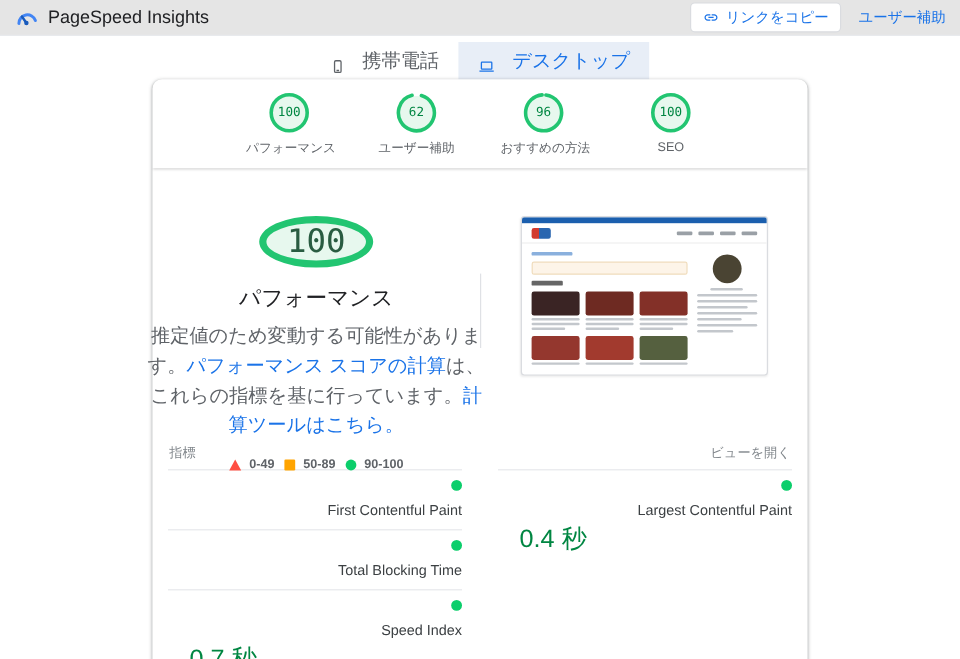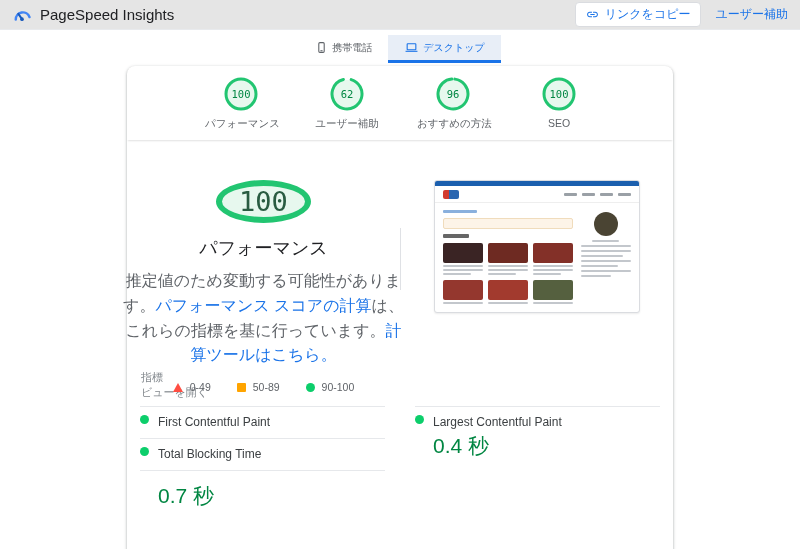--- a/index.html
+++ b/index.html
@@ -11,22 +11,22 @@
     border-bottom:1px solid #e8eaed; background:#e5e5e5; }
   .hdr-logo { width:20px; height:20px; margin-right:8px; }
   .hdr-title { font-size:15px; color:#202124; }
   .hdr-right { margin-left:auto; display:flex; align-items:center; gap:14px; }
   .copy-btn { display:flex; align-items:center; gap:6px; border:1px solid #dadce0;
     border-radius:4px; padding:3px 10px; color:#1a73e8; font-size:12px; cursor:pointer; background:#fff; }
   .docs-link { color:#1a73e8; font-size:12px; cursor:pointer; }
 
   
   .tabs { display:flex; justify-content:center; margin-top:5px; }
-  .tab { display:flex; align-items:flex-start; gap:4px; padding:6px 16px 5px;
-    font-size:10px; color:#5f6368; cursor:pointer; border-bottom:3px solid transparent; }
+  .tab { display:flex; align-items:flex-end; gap:14px; padding:6px 16px 5px;
+    font-size:16px; color:#5f6368; cursor:pointer; border-bottom:3px solid transparent; }
   .tab.active { color:#1a73e8; background:#e8eef7; border-bottom-color:#1a73e8; }
 
   
   .card { position:absolute; left:127px; top:66px; width:546px; height:500px;
     background:#fff; border-radius:8px 8px 0 0;
     box-shadow:0 1px 2px rgba(60,64,67,.3), 0 1px 3px 1px rgba(60,64,67,.15); }
 
   
   .strip { height:74px; display:flex; justify-content:center; gap:34px;
     padding-top:11px; border-radius:8px 8px 0 0; position:relative;
@@ -41,21 +41,21 @@
   
   .perf { position:relative; display:flex; padding-top:40px; height:206px; }
   .perf-left { width:50%; display:flex; flex-direction:column; align-items:center; }
   .big-gauge { width:95px; height:95px; border-radius:50%; border:6px solid #22c571;
     background:#e7f8ee; display:flex; align-items:center; justify-content:center; }
   .big-num { font-family:"DejaVu Sans Mono",monospace; font-size:27px; color:#295c41; }
   .perf-title { font-size:18px; color:#202124; margin-top:13px; }
   .perf-desc { width:292px; font-size:16px; line-height:1.55; color:#5f6368;
     text-align:center; margin-top:9px; }
   .perf-desc a { color:#1a73e8; text-decoration:none; cursor:pointer; }
-  .legend { display:flex; gap:26px; margin-top:13px; font-size:10.5px; color:#5f6368; }
+  .legend { display:flex; gap:8px; margin-top:13px; font-size:10.5px; color:#5f6368;font-weight:bold; }
   .lg-item { display:flex; align-items:center; gap:7px; }
   .tri { width:0; height:0; border-left:5px solid transparent; border-right:5px solid transparent;
     border-bottom:9px solid #ff4e42; }
   .sq { width:9px; height:9px; background:#ffa400; border-radius:1px; }
   .ci { width:9px; height:9px; background:#0cce6b; border-radius:50%; }
   .v-div { position:absolute; left:50%; top:88px; width:1px; height:62px; background:#dfe1e5; }
 
   
   .perf-right { width:50%; display:flex; justify-content:center; }
   .thumb { width:206px; height:133px; border:1px solid #dadce0; border-radius:3px;
@@ -72,25 +72,25 @@
   .t-h { width:26px; height:4px; background:#666; border-radius:1px; margin-bottom:5px; }
   .t-grid { display:grid; grid-template-columns:repeat(3,1fr); gap:5px; }
   .t-card .img { height:20px; border-radius:2px; }
   .t-card i { display:block; height:2px; background:#c3c7cc; margin-top:2px; border-radius:1px; }
   .t-side { width:50px; }
   .t-ava { width:24px; height:24px; border-radius:50%; background:#4a4433; margin:2px auto 4px; }
   .t-side i { display:block; height:2px; background:#c3c7cc; margin-top:3px; border-radius:1px; }
 
   
   .metrics { padding:0 13px; margin-top:24px; }
-  .m-head { display:flex; justify-content:space-between; font-size:11px; color:#80868b; padding:0 1px 6px;flex-direction:column; }
+  .m-head { display:flex; justify-content:space-between; font-size:11px; color:#80868b; padding:0 1px 6px; }
   .m-expand { cursor:pointer; }
   .m-grid { display:grid; grid-template-columns:1fr 1fr; column-gap:30px; }
   .m-item { border-top:1px solid #e6e8eb; padding:8px 0 9px; }
-  .m-name { display:flex; align-items:flex-start; gap:9px; font-size:12px; color:#3c4043; }
+  .m-name { display:flex; align-items:flex-end; gap:9px; font-size:12px; color:#3c4043;flex-direction:column; }
   .m-dot { width:9px; height:9px; border-radius:50%; background:#0cce6b; flex:none; }
   .m-val { margin:3px 0 0 18px; font-size:21px; color:#018642; }
 </style>
 </head>
 <body>
 
 <div class="hdr">
   <svg class="hdr-logo" viewBox="0 0 24 24">
     <path d="M4.5 17.5 A 8.5 8.5 0 0 1 21 14.5" fill="none" stroke="#4285f4" stroke-width="3" stroke-linecap="round"></path>
     <path d="M12 17 L7.5 10.5" stroke="#185abc" stroke-width="2.4" stroke-linecap="round"></path>
@@ -272,20 +272,24 @@
             <span>First Contentful Paint</span>
             </div>
         </div>
         <div class="m-item">
           <div class="m-name">
               <span class="m-dot"></span>
             <span>Total Blocking Time</span>
             </div>
         </div>
         <div class="m-item">
+          <div class="m-name">
+              <span class="m-dot"></span>
+            <span>Speed Index</span>
+            </div>
           <div class="m-val">0.7 秒</div>
         </div>
       </div>
       <div>
         <div class="m-item">
           <div class="m-name">
               <span class="m-dot"></span>
             <span>Largest Contentful Paint</span>
             </div>
           <div class="m-val">0.4 秒</div>

